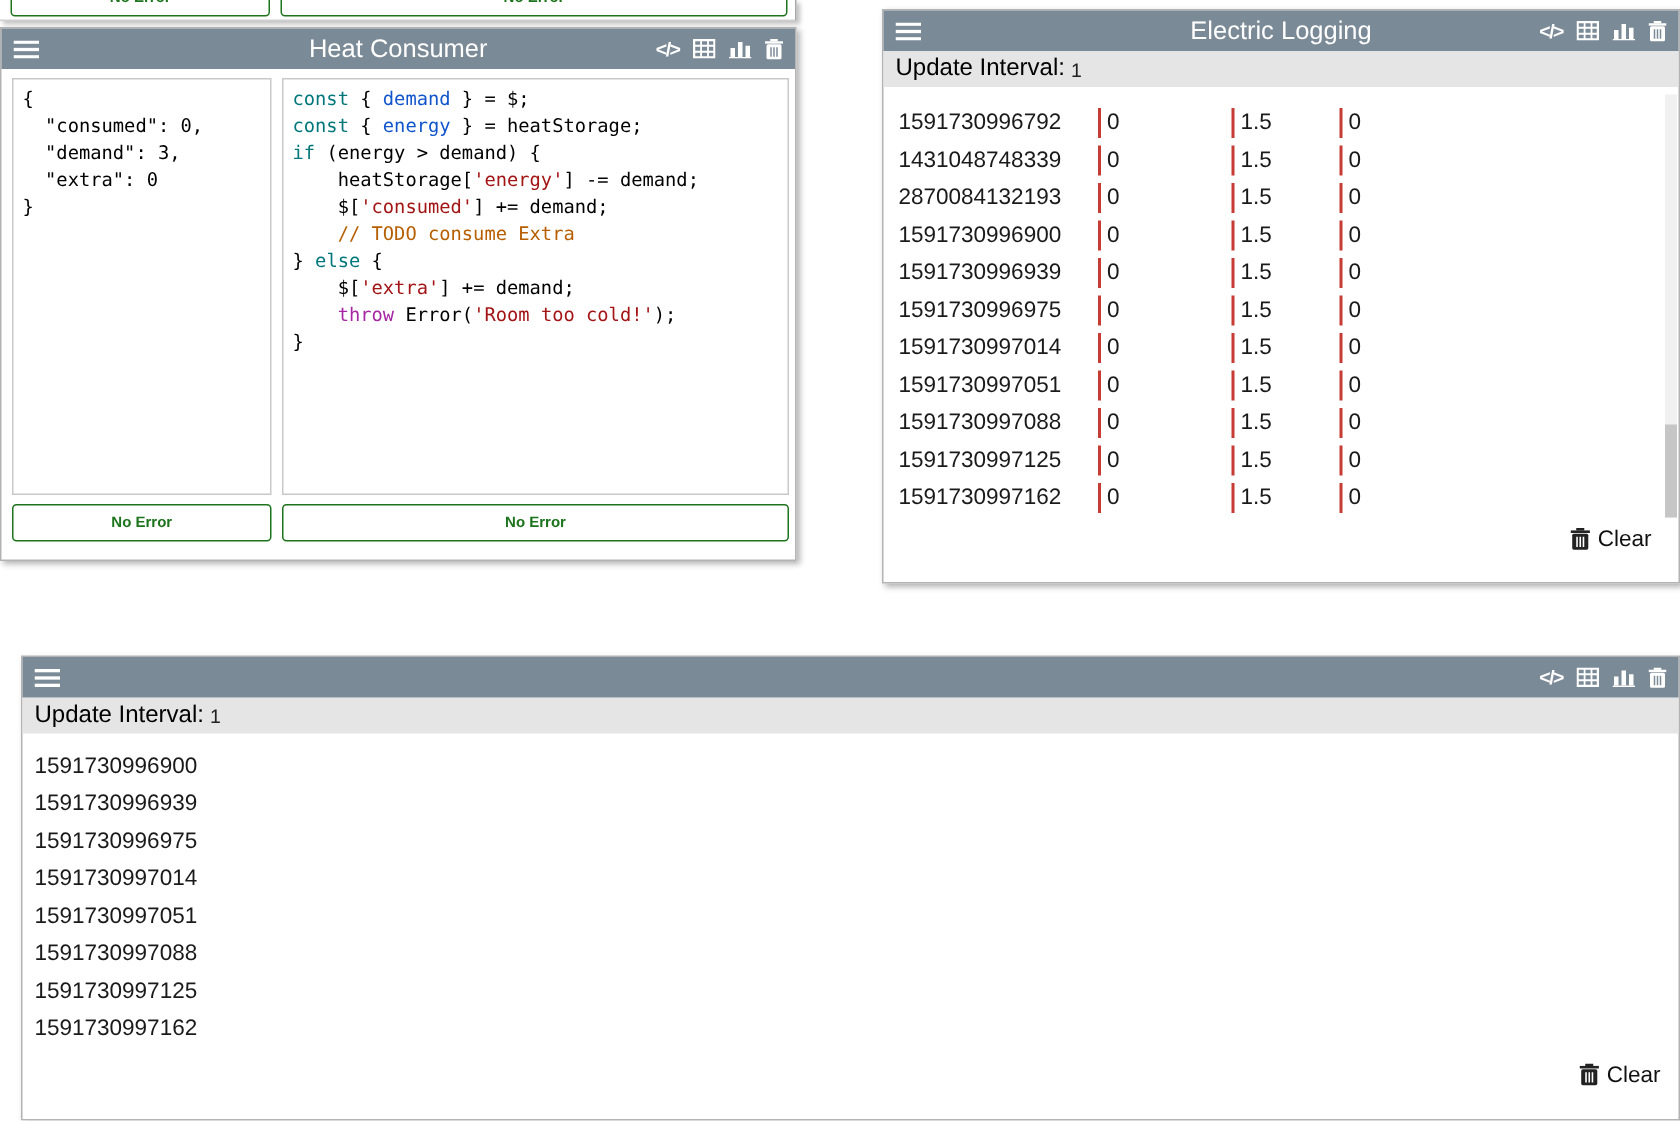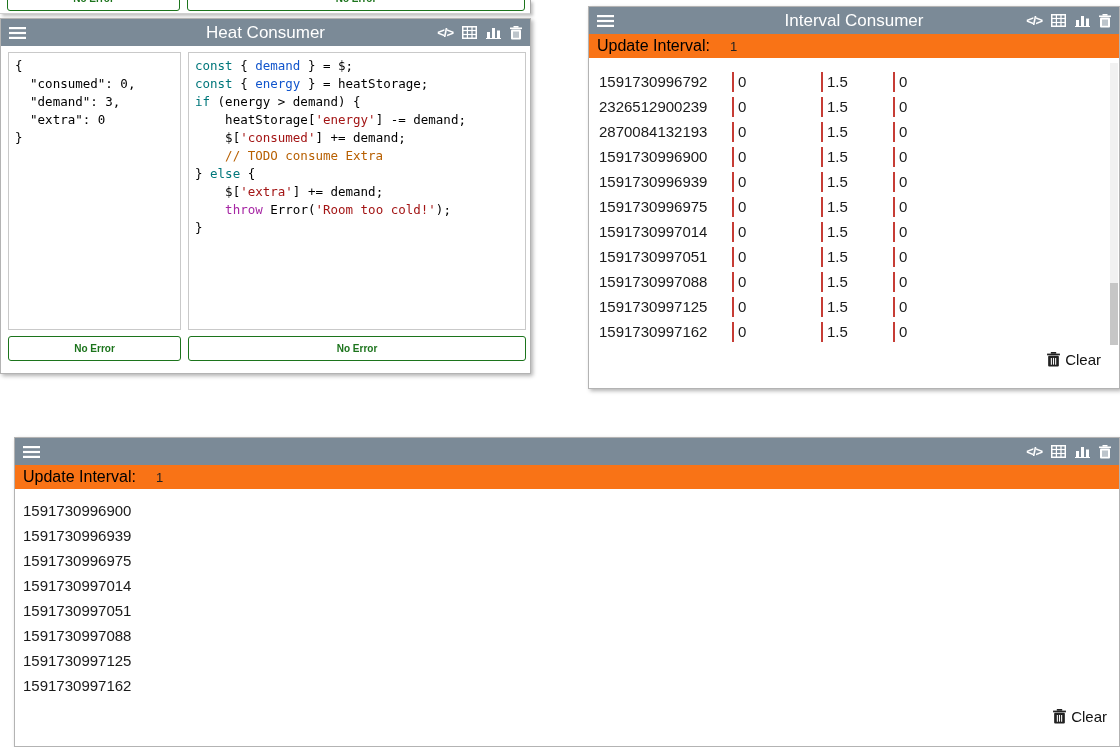--- a/index.html
+++ b/index.html
@@ -68,27 +68,26 @@
     font-size: 12.5px;
     line-height: 18px;
     padding: 4px 6px;
     white-space: pre;
     overflow: hidden;
     color: #000;
     cursor: text;
   }
   .update-row {
     height: 24px;
-    background: #f97316;
+    background: #e5e5e5;
     display: flex;
     align-items: center;
     padding-left: 8px;
     font-size: 16px;
     color: #000;
-    gap: 16px;
   }
   .ui-val {
     border: none;
     background: transparent;
     font-family: "Liberation Sans", sans-serif;
     font-size: 13px;
     color: #222;
     margin-left: 4px;
     width: 80px;
     outline: none;
@@ -185,21 +184,21 @@
 
 <div class="panel" style="left:588px; top:6px; width:532px; height:383px;">
   <div class="phead">
     <span class="hmb">
       <svg width="17" height="12" viewBox="0 0 17 12">
           <rect y="0" width="17" height="2.2" fill="#fff"></rect>
           <rect y="4.9" width="17" height="2.2" fill="#fff"></rect>
           <rect y="9.8" width="17" height="2.2" fill="#fff"></rect>
         </svg>
     </span>
-    <span class="title">Interval Consumer</span>
+    <span class="title">Electric Logging</span>
     <span class="hicons">
       <span class="code-glyph">&lt;/&gt;</span>
       <span>
         <svg width="15" height="13" viewBox="0 0 15 13">
             <rect x="0.75" y="0.75" width="13.5" height="11.5" fill="none" stroke="#fff" stroke-width="1.5"></rect>
             <line x1="0.75" y1="4.5" x2="14.25" y2="4.5" stroke="#fff" stroke-width="1.2"></line>
             <line x1="0.75" y1="8.5" x2="14.25" y2="8.5" stroke="#fff" stroke-width="1.2"></line>
             <line x1="5.4" y1="0.75" x2="5.4" y2="12.25" stroke="#fff" stroke-width="1.2"></line>
             <line x1="10" y1="0.75" x2="10" y2="12.25" stroke="#fff" stroke-width="1.2"></line>
           </svg>
@@ -229,21 +228,21 @@
     <input class="ui-val" readonly="" value="1" style="">
   </div>
   <div class="rows" style="top:62px;">
       <div class="erow">
         <span class="ets">1591730996792</span>
         <span class="ecell c1">0</span>
         <span class="ecell c2">1.5</span>
         <span class="ecell c3">0</span>
       </div>
       <div class="erow">
-        <span class="ets">2326512900239</span>
+        <span class="ets">1431048748339</span>
         <span class="ecell c1">0</span>
         <span class="ecell c2">1.5</span>
         <span class="ecell c3">0</span>
       </div>
       <div class="erow">
         <span class="ets">2870084132193</span>
         <span class="ecell c1">0</span>
         <span class="ecell c2">1.5</span>
         <span class="ecell c3">0</span>
       </div>

